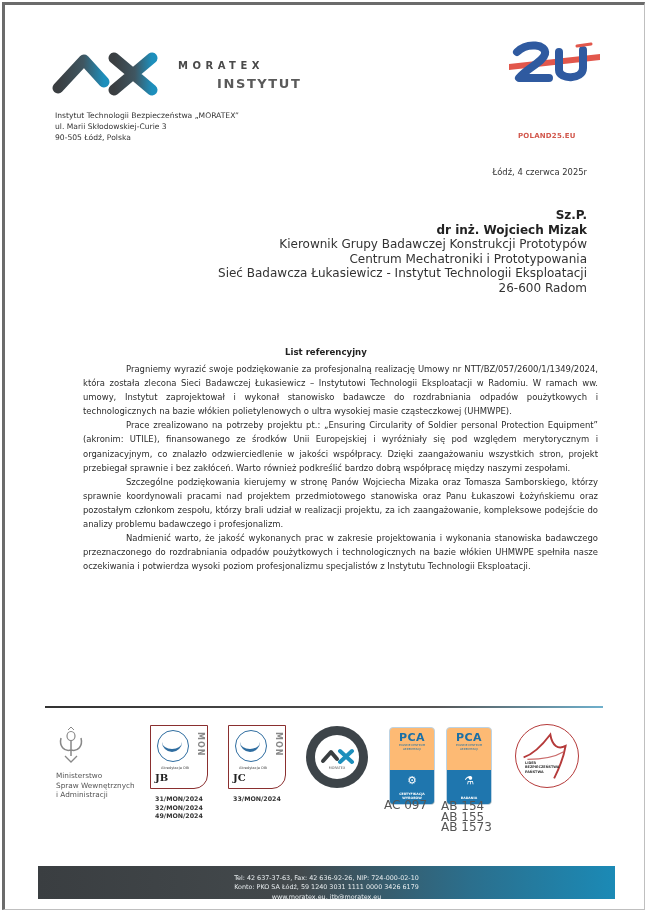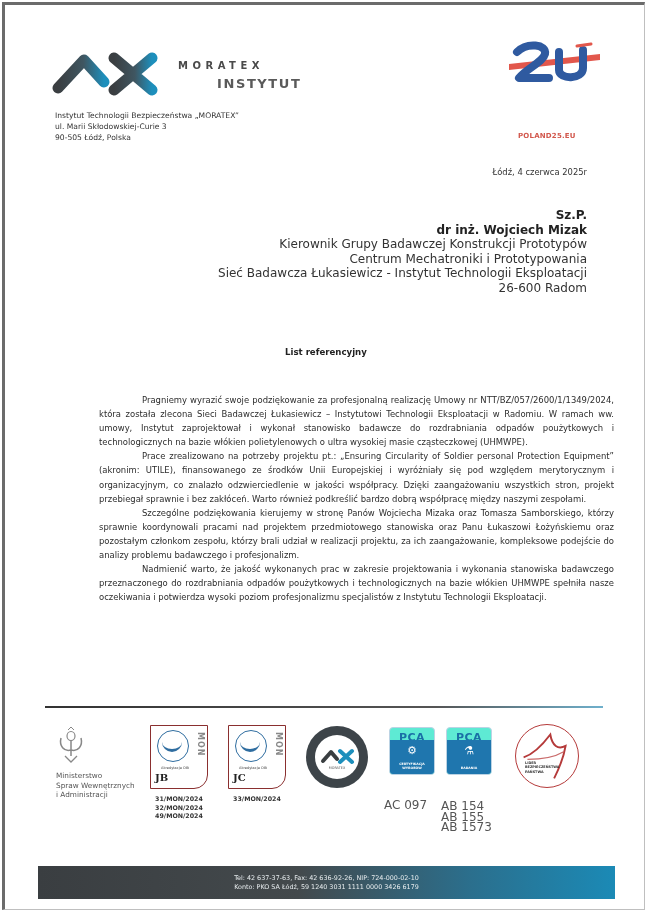--- a/index.html
+++ b/index.html
@@ -16,21 +16,21 @@
   .poland-label { left: 518px; top: 88px; font-size: 7px; color: #d2584d; font-weight: bold; letter-spacing: 0.2px; margin-top: 44px; }
 
   
   .date { right: 62px; top: 167px; font-size: 8.4px; color: #333; }
   .recipient { right: 62px; top: 208px; text-align: right; font-size: 12px; line-height: 14.6px; color: #333; }
   .recipient .b { font-weight: bold; color: #222; }
 
   .subject { left: 285px; top: 347px; font-size: 8.6px; font-weight: bold; color: #222; }
 
   
-  .body-text { left: 83px; top: 393px; width: 515px; font-size: 8.45px; line-height: 14.1px; text-align: justify; color: #2c2c2c; margin-left: 16px; }
+  .body-text { left: 83px; top: 362px; width: 515px; font-size: 8.45px; line-height: 14.1px; text-align: justify; color: #2c2c2c; }
   .body-text p { margin: 0; text-indent: 43px; }
   .separator { left: 45px; top: 706px; width: 558px; height: 2px; background: linear-gradient(90deg, #333 0%, #555 70%, #6fb0cc 100%); }
 
   
   .ministry { left: 56px; top: 726px; width: 80px; }
   .eagle { width: 30px; height: 38px; margin: 0 auto; }
   .ministry-text { font-size: 7.3px; line-height: 9.5px; color: #555; margin-top: 3px; }
   .mon-badge { width: 58px; height: 64px; border: 1.5px solid #8a2f2f; border-radius: 0 0 14px 0; box-sizing: border-box; background: #fff; }
   .mon-circle { position: absolute; left: 6px; top: 4px; width: 32px; height: 32px; border-radius: 50%; border: 1.5px solid #2f6da0; box-sizing: border-box; }
   .mon-circle::after { content: ""; position: absolute; left: 4px; top: 10px; width: 20px; height: 8px; border-bottom: 3px solid #2f6da0; border-radius: 0 0 10px 10px; }
@@ -39,21 +39,21 @@
   .mon-code { position: absolute; left: 4px; top: 46px; width: 40px; font-family: "DejaVu Serif", serif; font-weight: bold; font-size: 10px; color: #222; }
   .mon-jb { left: 150px; top: 725px; }
   .mon-jc { left: 228px; top: 725px; }
   .mon-nums { font-size: 6.3px; line-height: 8.5px; font-weight: bold; color: #333; text-align: center; }
   .mon-jb-nums { left: 150px; top: 795px; width: 58px; }
   .mon-jc-nums { left: 222px; top: 795px; width: 70px; }
 
   .moratex-seal { left: 306px; top: 726px; width: 62px; height: 62px; border-radius: 50%; background: #3d4449; }
   .moratex-seal .inner { position: absolute; left: 9px; top: 9px; width: 44px; height: 44px; border-radius: 50%; background: #fff; }
 
-  .pca { width: 46px; height: 48px; border: 1.5px solid #bcd3e4; border-radius: 4px; background: #5eead4; box-sizing: border-box; overflow: hidden; }
+  .pca { width: 46px; height: 78px; border: 1.5px solid #bcd3e4; border-radius: 4px; background: #fdba74; box-sizing: border-box; overflow: hidden; }
   .pca .title { font-size: 11px; font-weight: bold; color: #1a6fa6; text-align: center; margin-top: 3px; letter-spacing: 0.5px; }
   .pca .sub { font-size: 2.8px; color: #1a6fa6; text-align: center; line-height: 3.5px; }
   .pca .lower { position: absolute; left: 0; bottom: 0; width: 100%; height: 34px; background: #1f76ae; }
   .pca .glyph { position: absolute; left: 0; top: 4px; width: 100%; text-align: center; color: #fff; font-size: 11px; }
   .pca .ltxt { position: absolute; left: 0; bottom: 4px; width: 100%; text-align: center; color: #fff; font-size: 3.2px; line-height: 4px; font-weight: bold; }
   .pca-1 { left: 389px; top: 727px; }
   .pca-2 { left: 446px; top: 727px; }
   .pca-code { font-size: 12px; line-height: 10.5px; color: #555; text-align: left; }
   .pca1-code { left: 384px; top: 800px; width: 56px; }
   .pca2-code { left: 441px; top: 801px; width: 56px; }
@@ -210,14 +210,15 @@
     <div>LIDER</div>
     <div>BEZPIECZEŃSTWA</div>
     <div>PAŃSTWA</div>
   </div>
 </div>
 
 <div class="abs footer">
   <div class="footer-text">
     <div>Tel: 42 637-37-63, Fax: 42 636-92-26, NIP: 724-000-02-10</div>
     <div>Konto: PKO SA Łódź, 59 1240 3031 1111 0000 3426 6179</div>
+    <div>www.moratex.eu, itb@moratex.eu</div>
   </div>
 </div>
 
 </body></html>

